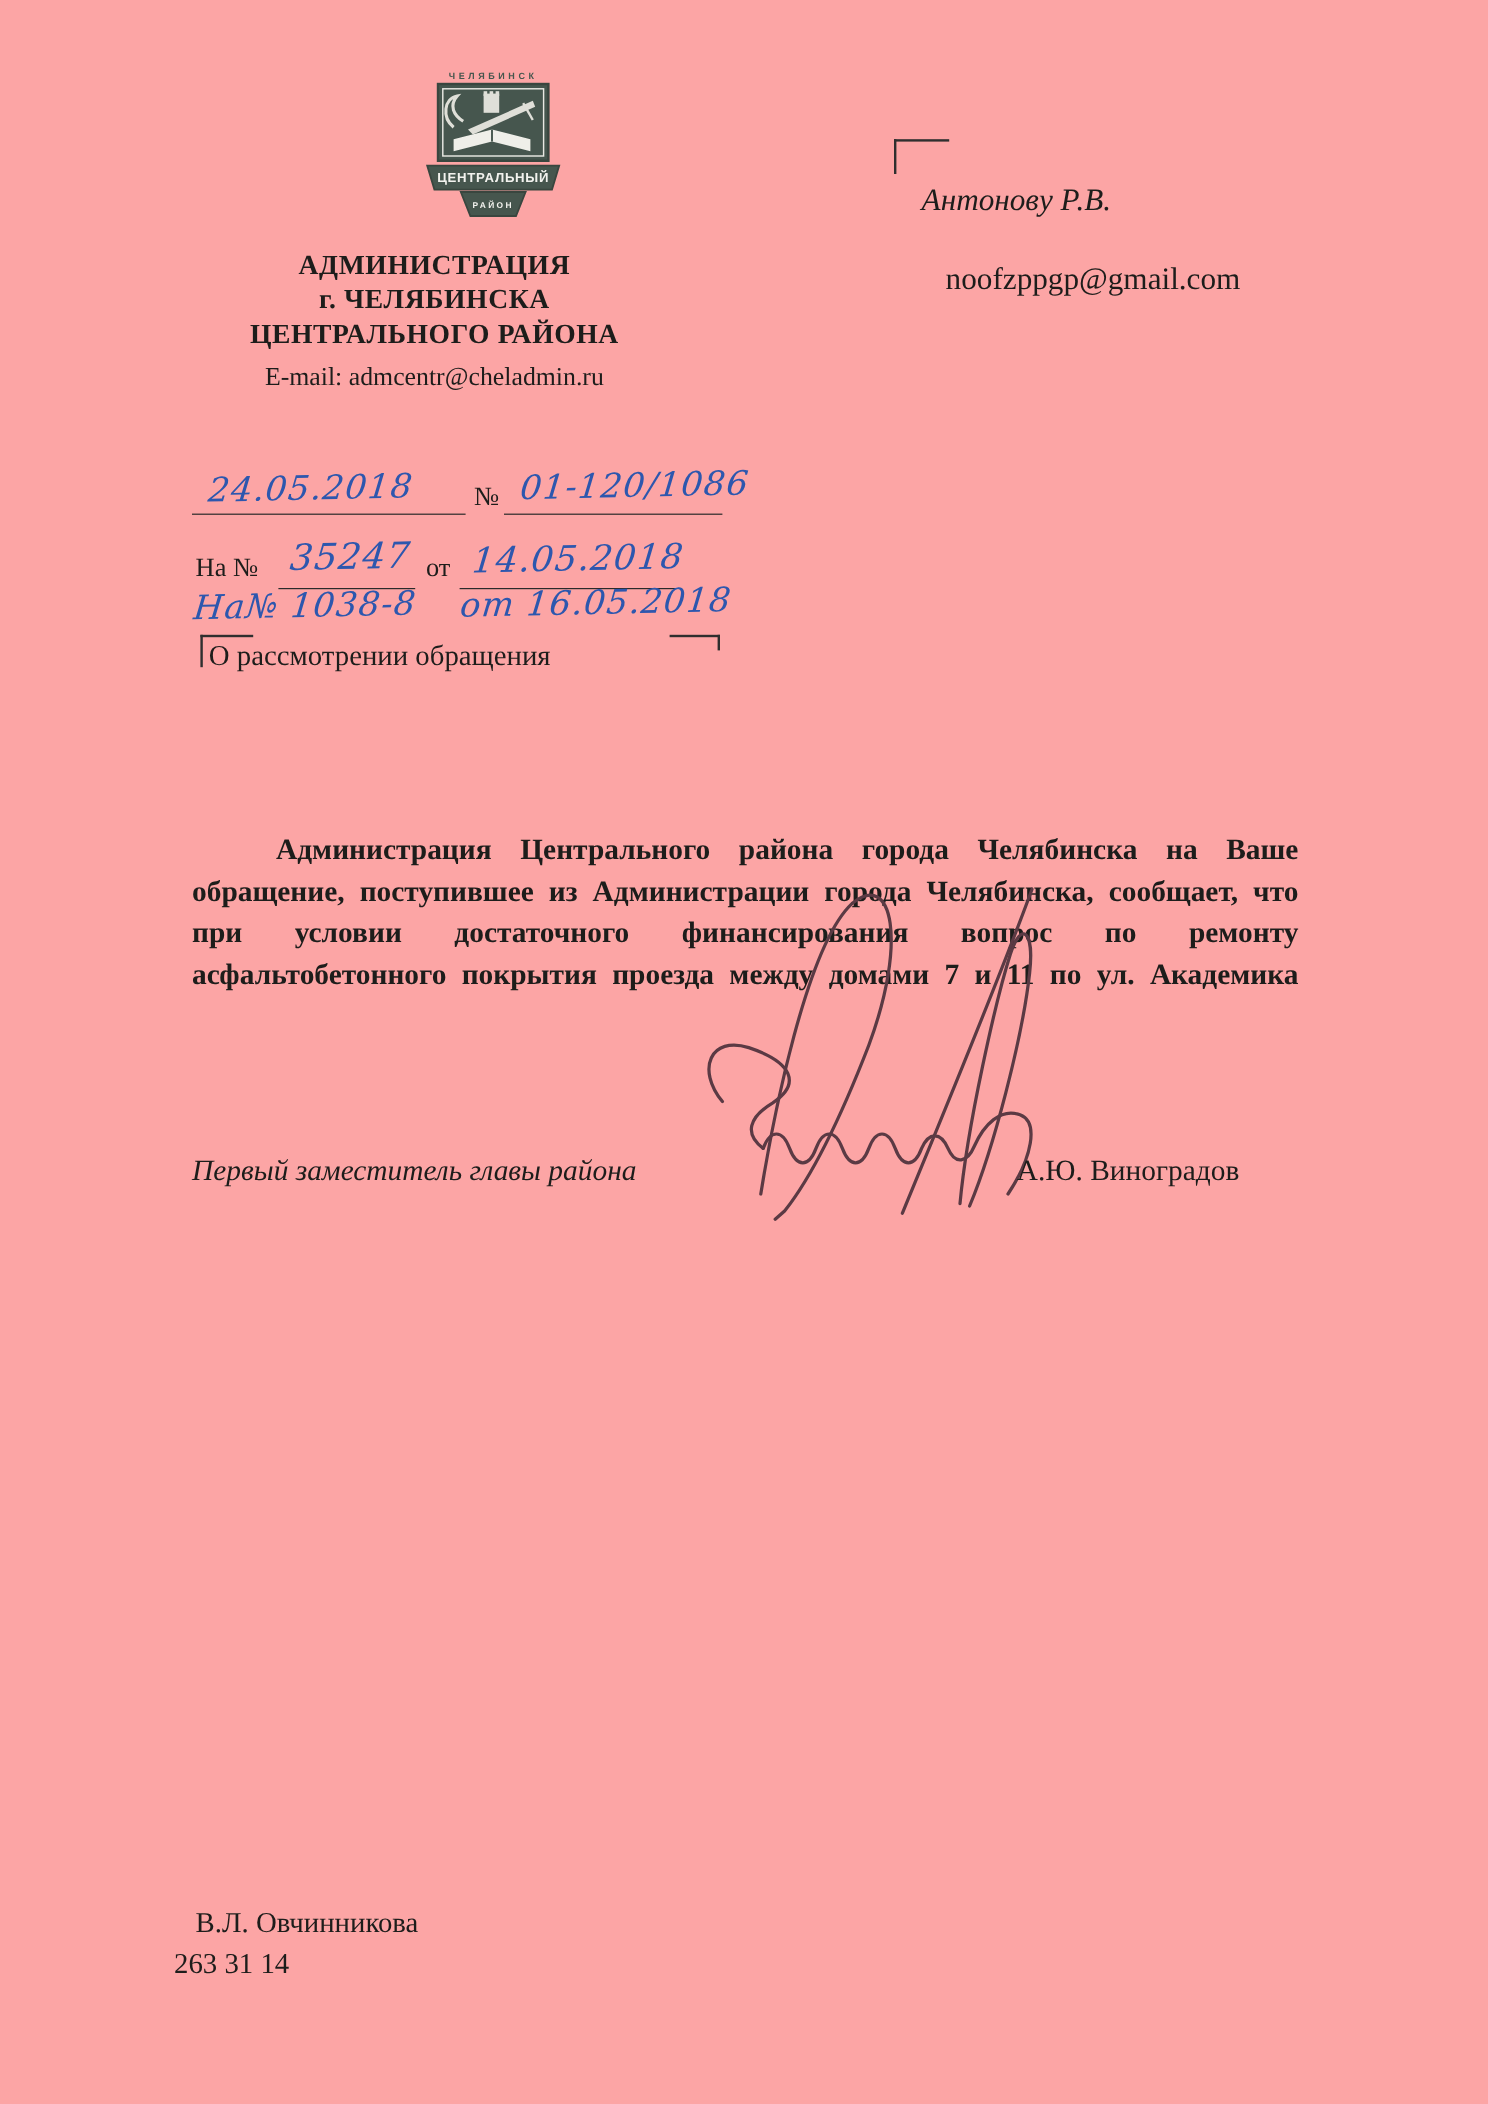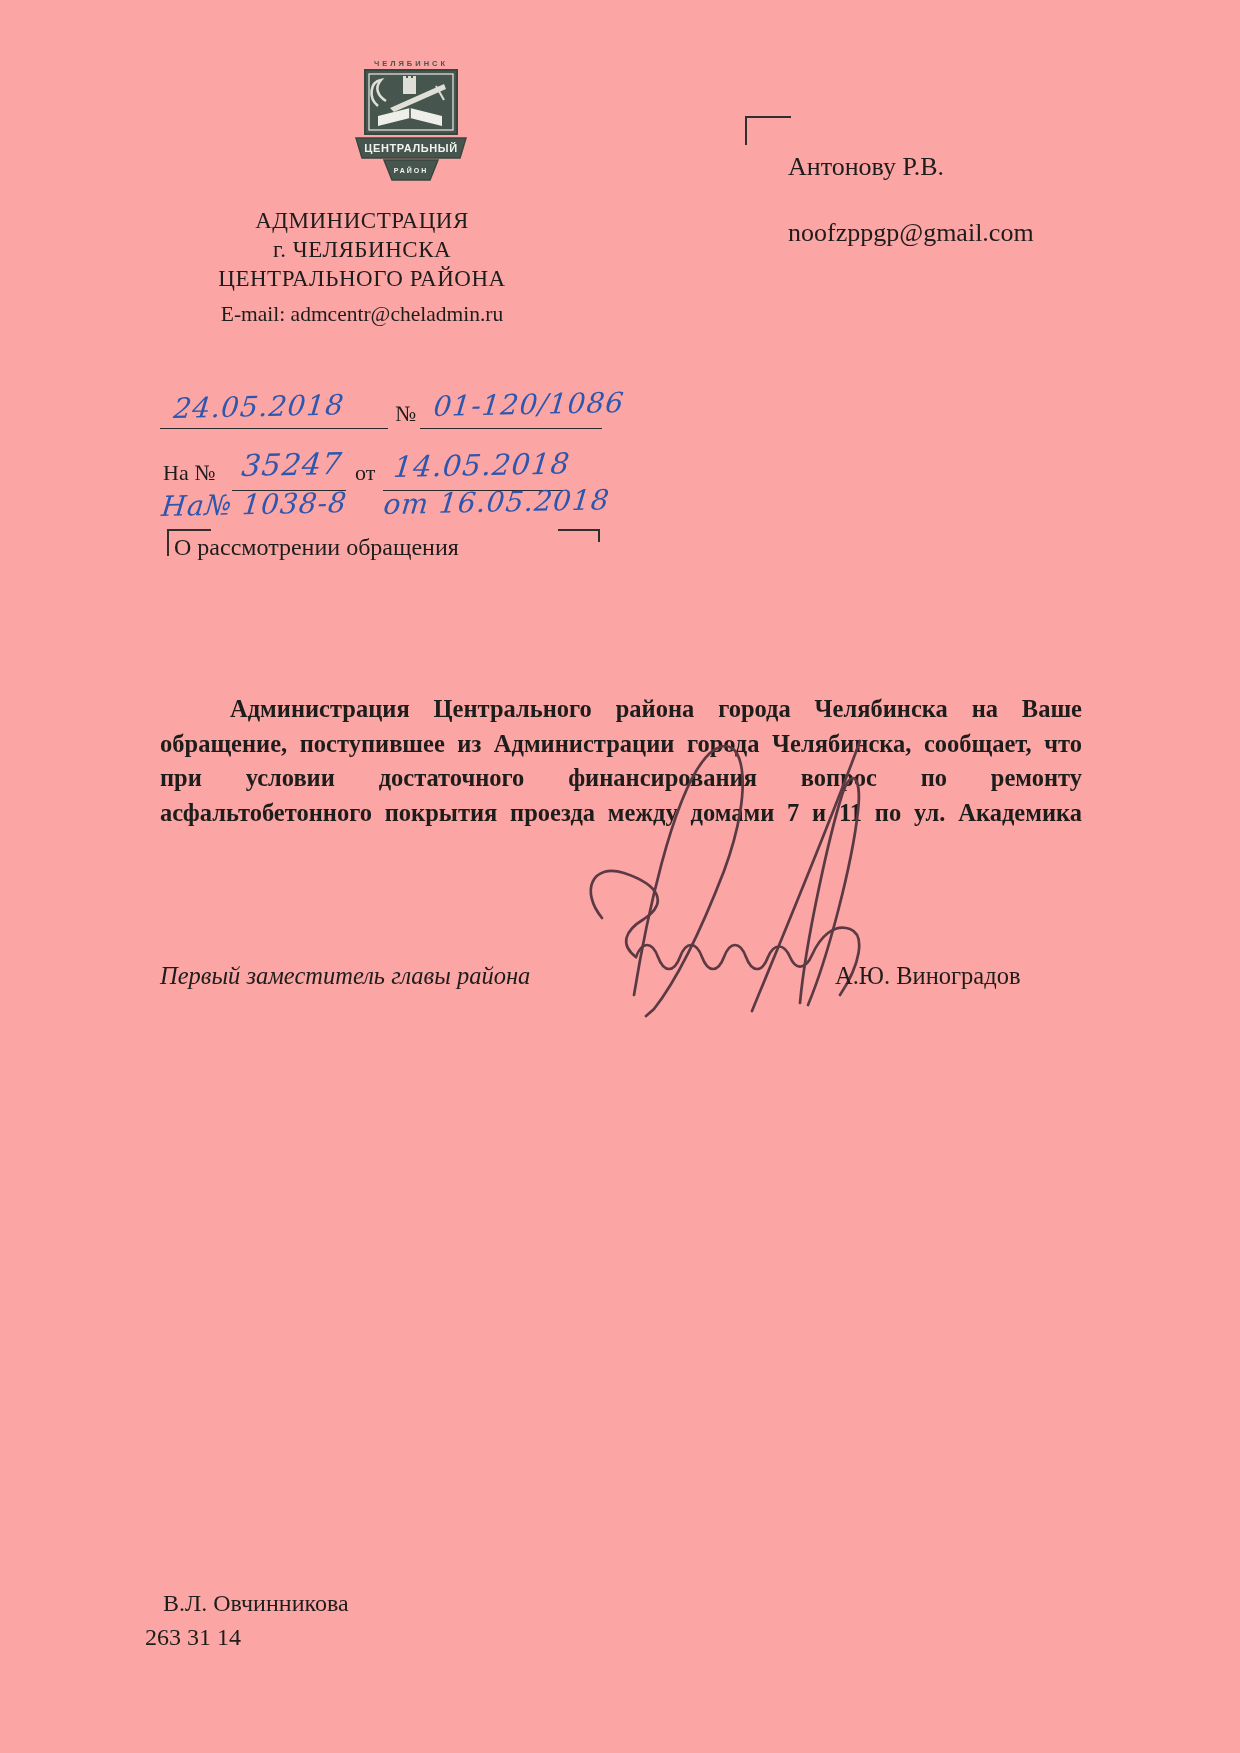--- a/index.html
+++ b/index.html
@@ -9,21 +9,21 @@
     background:#fca5a5;
     font-family:"Liberation Serif",serif;
     color:#1d1d1b;
     overflow:hidden;
   }
   .abs{position:absolute;}
 
   
   .org-block{
     left:138px;top:206px;width:448px;
-    text-align:center;font-weight:normal;
+    text-align:center;font-weight:bold;
     font-size:23px;line-height:29px;
     letter-spacing:.5px;
   }
   .contact-block{
     left:138px;top:300px;width:448px;
     text-align:center;font-size:21.5px;line-height:28px;
   }
 
   
   .rule{border-bottom:1.6px solid #2a2a2a;height:0;}
@@ -48,21 +48,21 @@
 
   .body-line{
     width:922px;font-size:24.5px;line-height:34.5px;
     text-align:justify;text-align-last:justify;
     white-space:normal;
   }
   .body-line.first{text-indent:70px;}
   .body-line.last{text-align-last:left;}
 
   .sig-label{font-size:24.5px;}
-  .sig-name{font-size:24.5px;text-align:left;}
+  .sig-name{font-size:24.5px;text-align:center;}
 
   .footer-line{font-size:24px;line-height:34px;}
 
   .emblem-top-text{
     font-size:7.5px;font-weight:bold;fill:#46564e;letter-spacing:3px;
     font-family:"Liberation Sans",sans-serif;
   }
   .emblem-banner-text{
     font-size:11px;font-weight:bold;fill:#f2f2ee;letter-spacing:.6px;
     font-family:"Liberation Sans",sans-serif;
@@ -128,21 +128,21 @@
   <div class="abs rule" style="left:383px;top:490px;width:180px;"></div>
 
   <div class="abs hw" style="left:160px;top:490px;font-size:28px;">На№ 1038-8</div>
   <div class="abs hw" style="left:382px;top:488px;font-size:28px;">от 16.05.2018</div>
 
   <div class="abs corner-tl" style="left:167px;top:529px;width:42px;height:25px;"></div>
   <div class="abs corner-tr" style="left:558px;top:529px;width:40px;height:11px;"></div>
   <div class="abs subject" style="left:174px;top:534px;">О рассмотрении обращения</div>
 
   <div class="abs corner-tl" style="left:745px;top:116px;width:44px;height:27px;"></div>
-  <div class="abs recipient" style="left:788px;top:152px;">Антонову Р.В.</div>
+  <div class="abs recipient" style="left:768px;top:152px;font-style:italic;">Антонову Р.В.</div>
   <div class="abs recipient" style="left:788px;top:218px;">noofzppgp@gmail.com</div>
 
   <div class="abs" style="left:160px;top:692px;font-weight:bold;">
     <div class="body-line first">Администрация Центрального района города Челябинска на Ваше</div>
     <div class="body-line">обращение, поступившее из Администрации города Челябинска, сообщает, что</div>
     <div class="body-line">при условии достаточного финансирования вопрос по ремонту</div>
     <div class="body-line">асфальтобетонного покрытия проезда между домами 7 и 11 по ул. Академика</div>
   </div>
 
   <svg class="abs" style="left:572px;top:733px;" width="320" height="285" viewBox="0 0 320 285">

